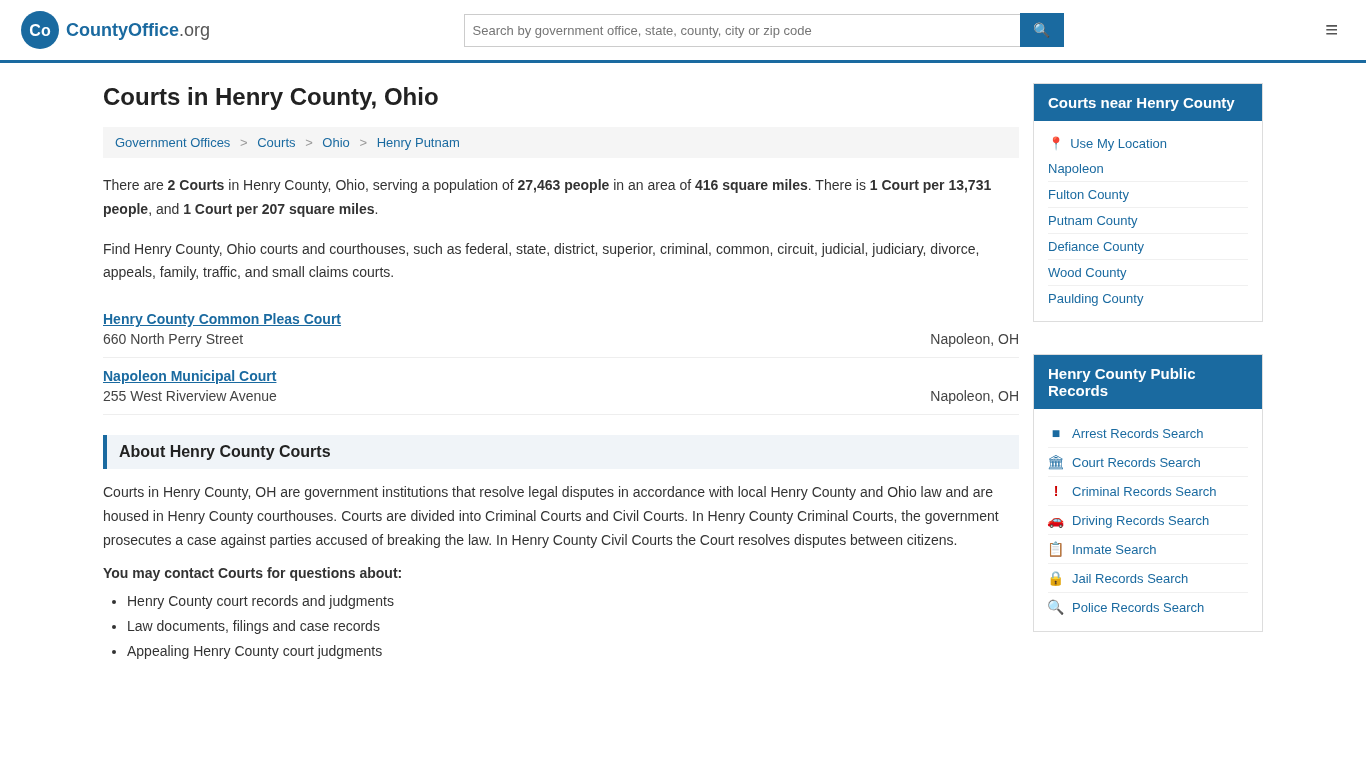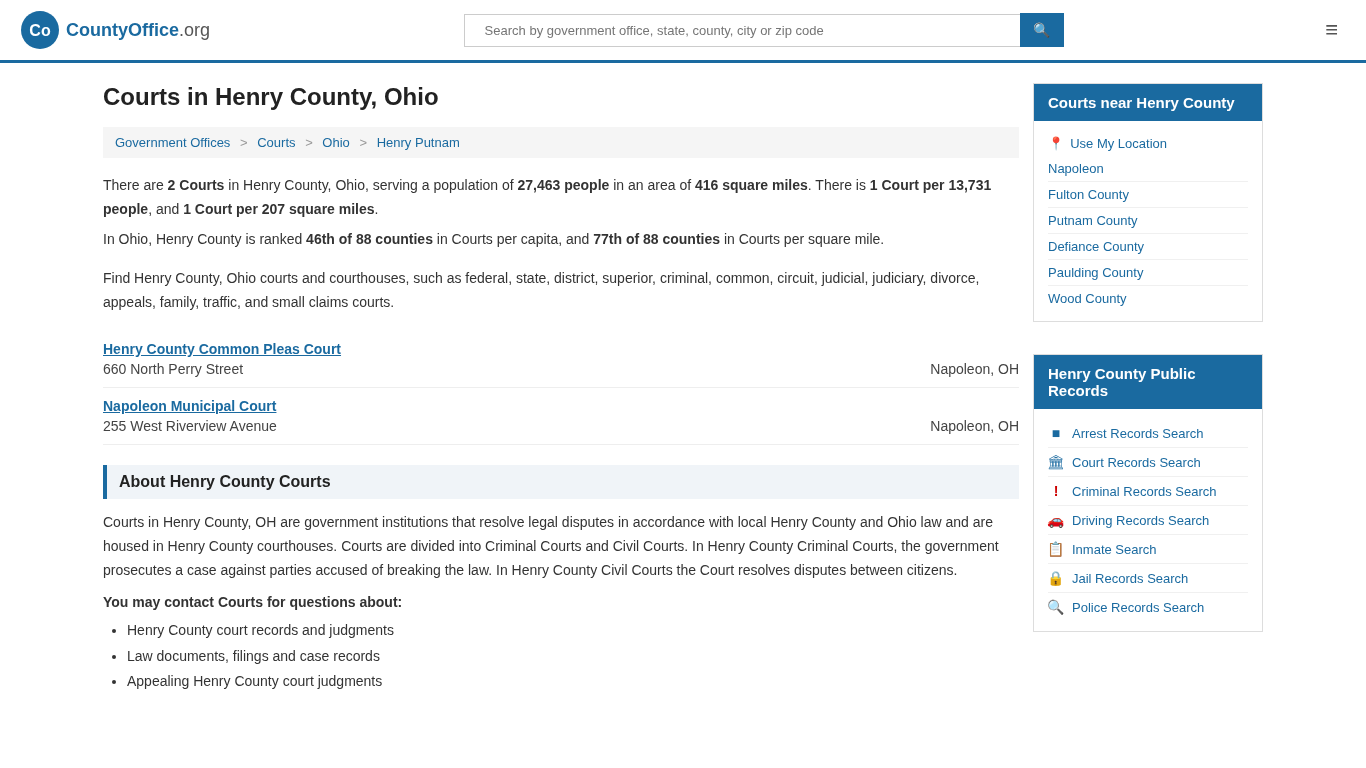--- a/index.html
+++ b/index.html
@@ -25,21 +25,21 @@
     }
     #search-area {
       display: flex;
       align-items: center;
       flex: 1;
       max-width: 600px;
       margin: 0 30px;
     }
     #search-input {
       width: 100%;
-      padding: 8px 20px;
+      padding: 8px 8px;
       border: 1px solid #ccc;
       border-right: none;
       font-size: 13px;
       outline: none;
     }
     #search-button {
       background: #1a6aa0;
       border: 1px solid #1a6aa0;
       color: #fff;
       padding: 8px 12px;
@@ -252,23 +252,20 @@
       <span class="sep">&gt;</span>
       <a href="#">Ohio</a>
       <span class="sep">&gt;</span>
       <a href="#">Henry Putnam</a>
     </div>
 
     <div class="stats-block">
       <p id="stats-p1">
         There are <strong>2 Courts</strong> in Henry County, Ohio, serving a population of <strong>27,463 people</strong> in an area of <strong>416 square miles</strong>. There is <strong>1 Court per 13,731 people</strong>, and <strong>1 Court per 207 square miles</strong>.
       </p>
-      <p id="stats-p2" style="margin-top:6px;">
-        In Ohio, Henry County is ranked <strong>46th of 88 counties</strong> in Courts per capita, and <strong>77th of 88 counties</strong> in Courts per square mile.
-      </p>
     </div>
 
     <p class="stats-block">Find Henry County, Ohio courts and courthouses, such as federal, state, district, superior, criminal, common, circuit, judicial, judiciary, divorce, appeals, family, traffic, and small claims courts.</p>
 
     <div class="court-item">
       <a href="#">Henry County Common Pleas Court</a>
       <div class="court-row">
         <span>660 North Perry Street</span>
         <span>Napoleon, OH</span>
       </div>
@@ -301,22 +298,22 @@
       <div class="sidebar-card-header">Courts near Henry County</div>
       <div class="sidebar-card-body">
         <a href="#" class="location-link">
           <span>📍</span>
           <span>Use My Location</span>
         </a>
         <a href="#" class="sidebar-link">Napoleon</a>
         <a href="#" class="sidebar-link">Fulton County</a>
         <a href="#" class="sidebar-link">Putnam County</a>
         <a href="#" class="sidebar-link">Defiance County</a>
+        <a href="#" class="sidebar-link">Wood County</a>
         <a href="#" class="sidebar-link">Paulding County</a>
-        <a href="#" class="sidebar-link">Wood County</a>
       </div>
     </div>
 
     <div class="sidebar-card">
       <div class="sidebar-card-header">Henry County Public Records</div>
       <div class="sidebar-card-body">
         <a href="#" class="records-link">
           <span class="rec-icon">■</span>
           <span>Arrest Records Search</span>
         </a>

